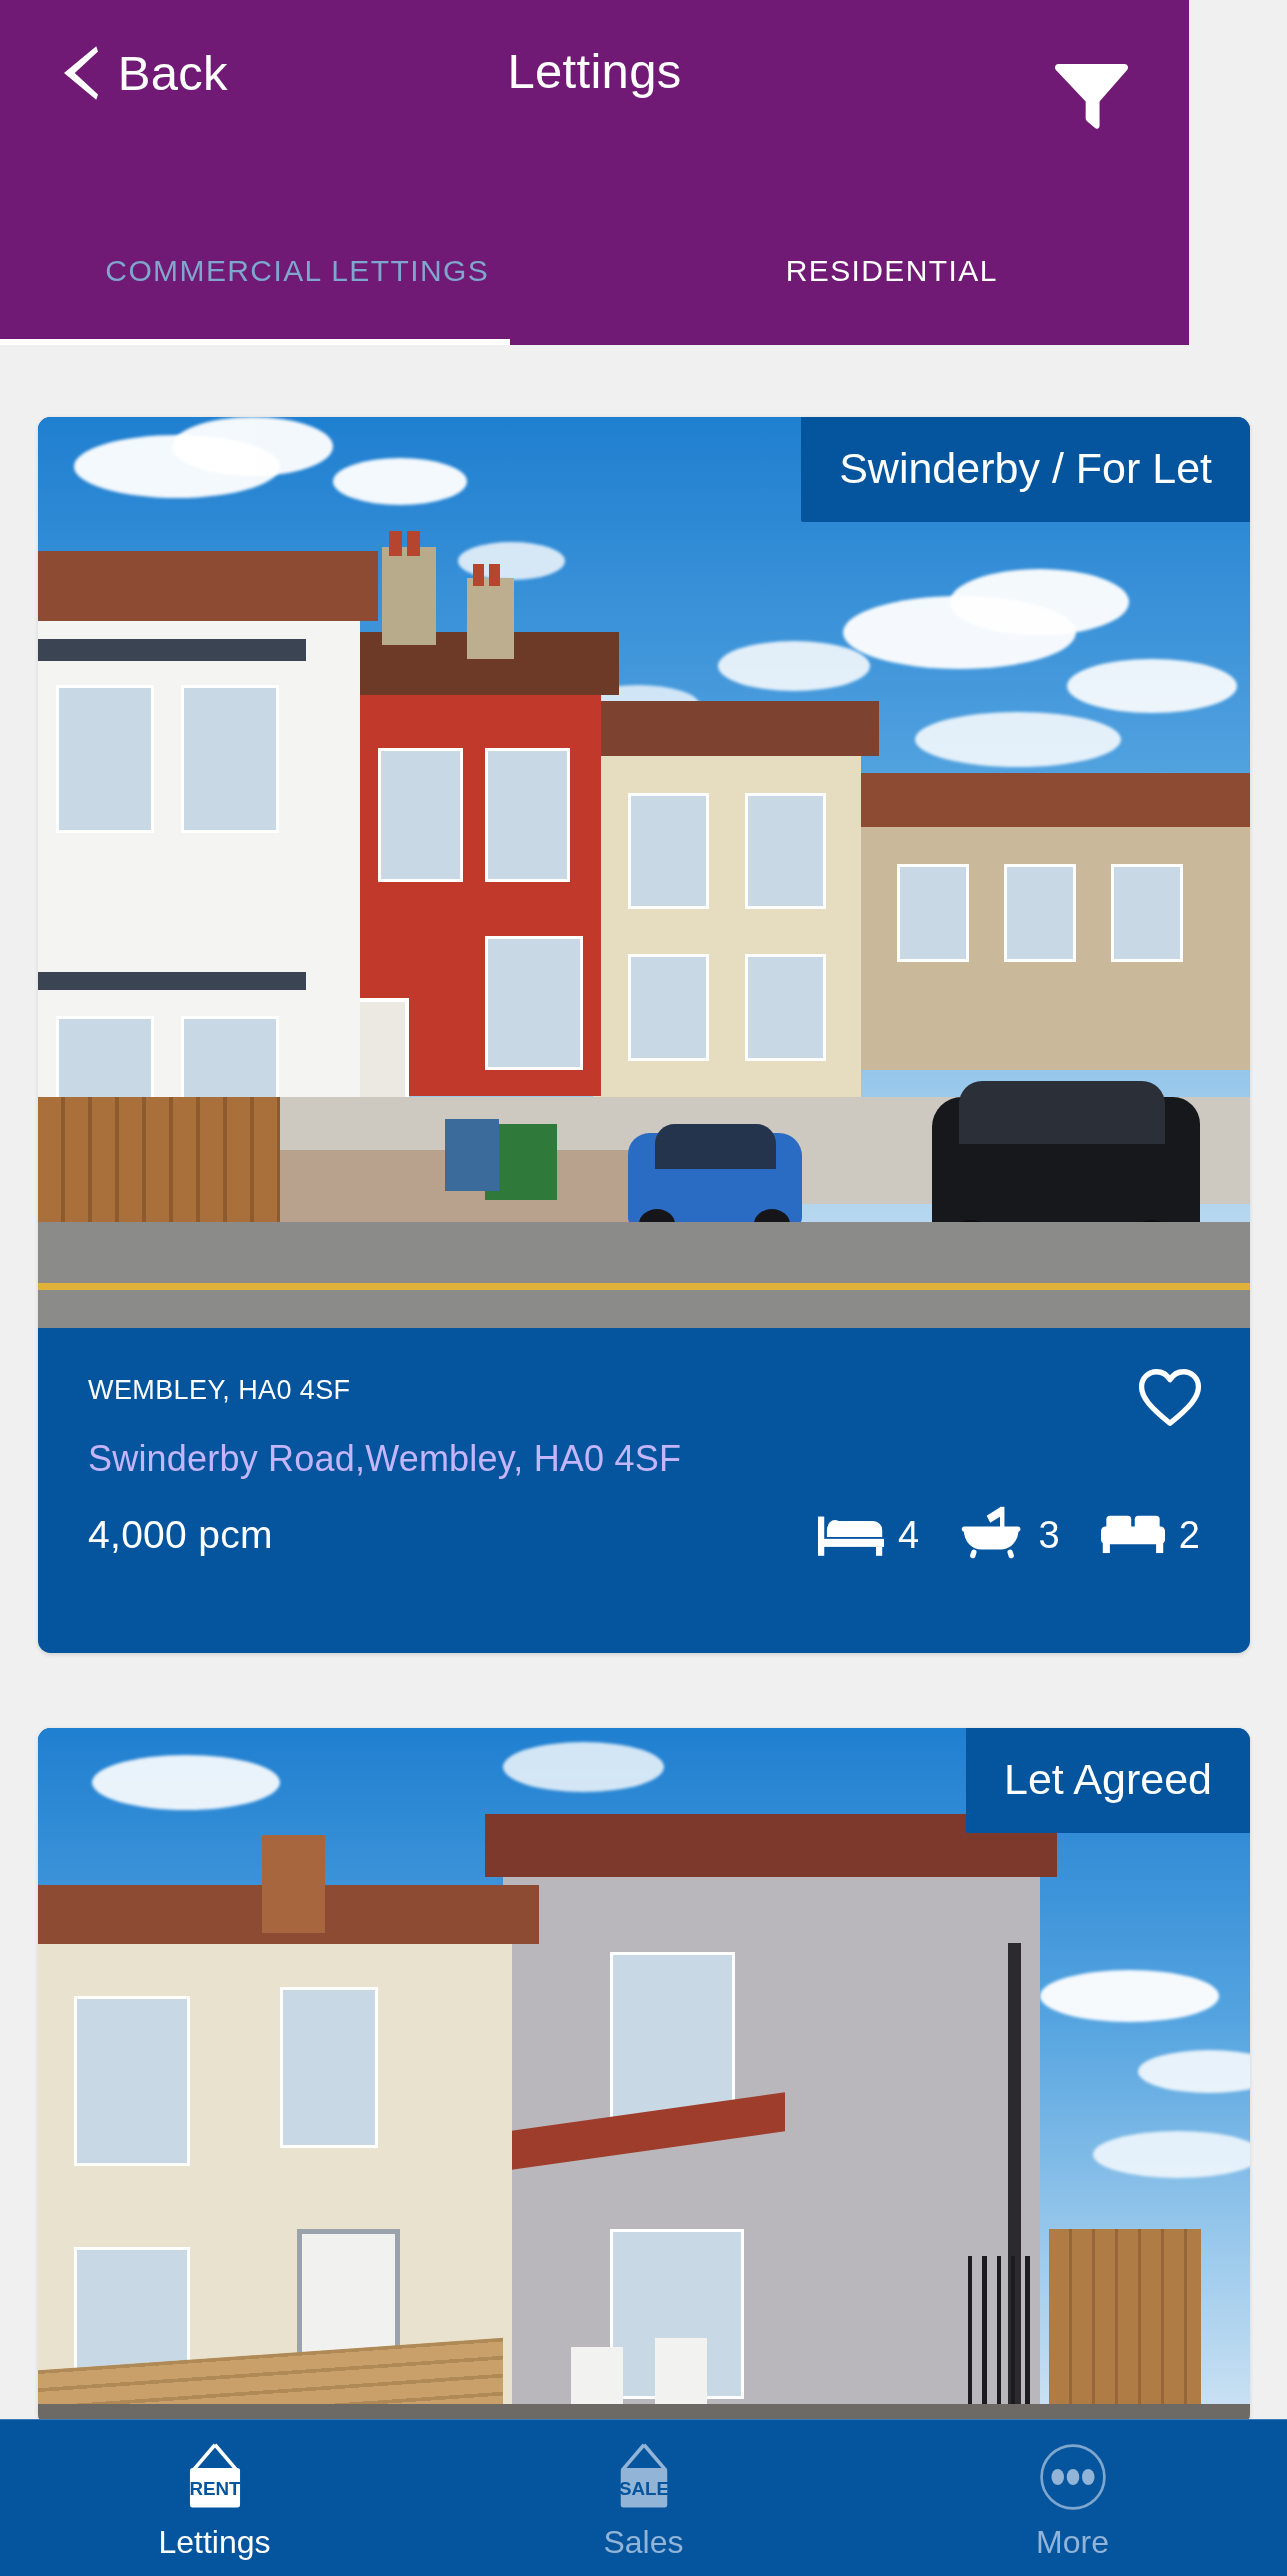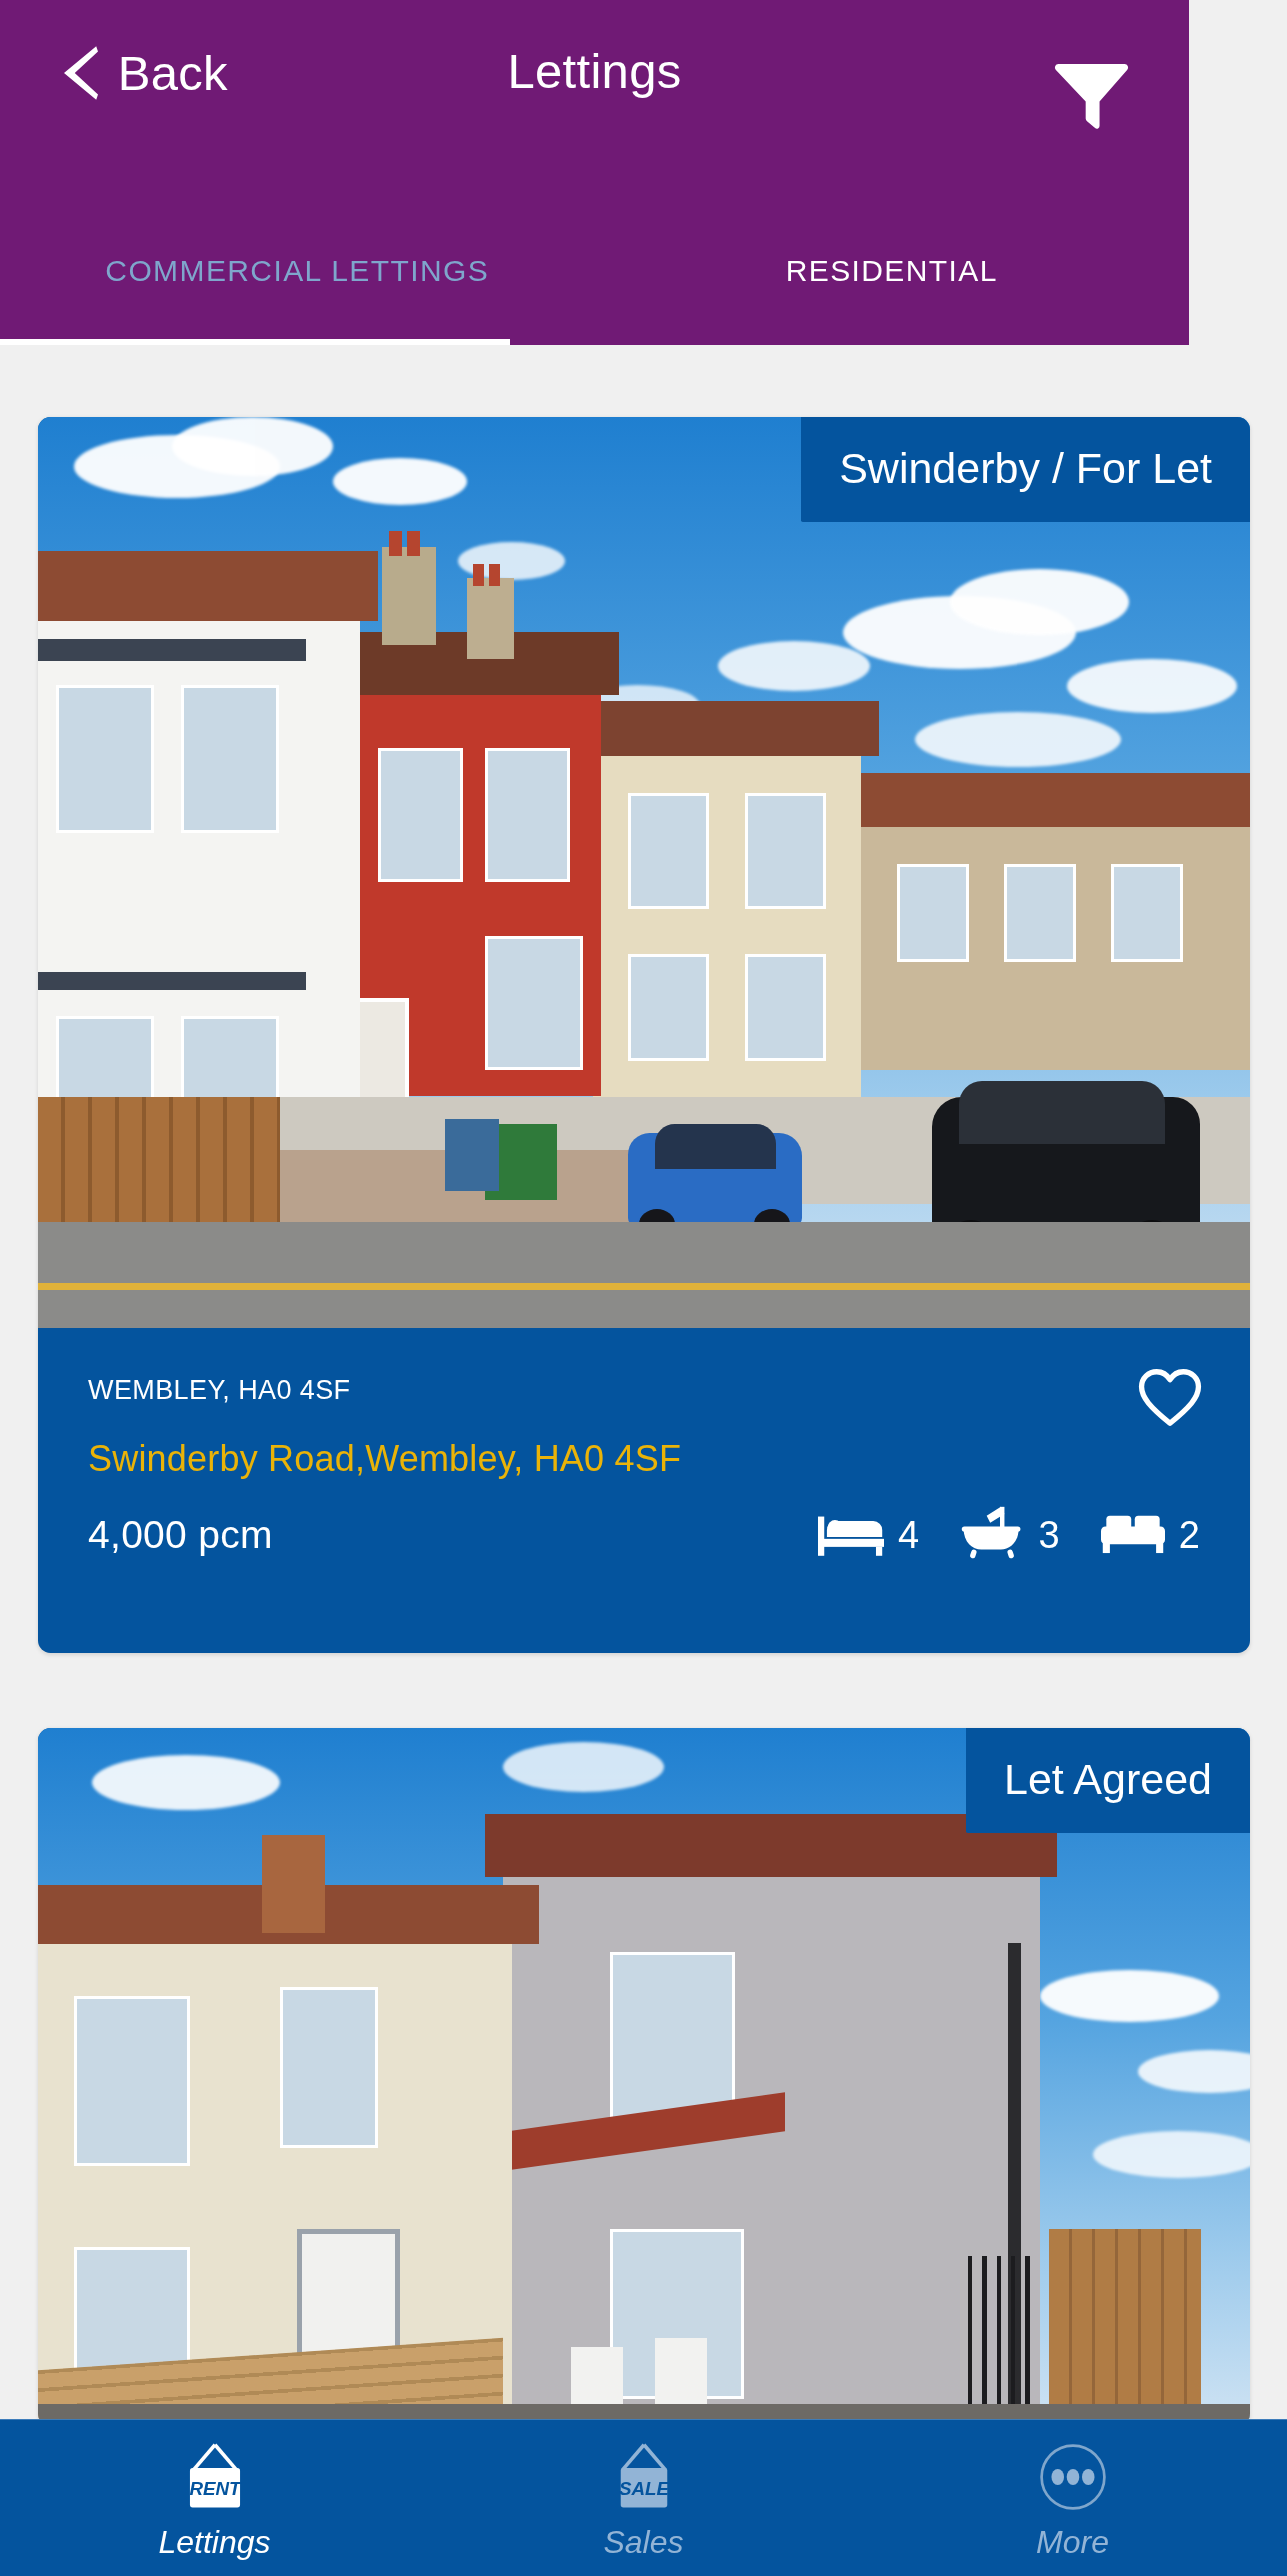--- a/index.html
+++ b/index.html
@@ -86,38 +86,38 @@
     white-space:nowrap;
   }
 
   
   .info { position:relative; background:#04549e; padding:47px 50px 50px 50px; }
   .info-title { color:#fff; font-size:27px; letter-spacing:0.4px; }
   .heart-btn {
     position:absolute; right:47px; top:38px; width:66px; height:66px;
     display:flex; align-items:center; justify-content:center; cursor:pointer;
   }
-  .info-addr { color:#eab308; font-size:36px; margin-top:32px; letter-spacing:0.2px; }
+  .info-addr { color:#c4b5fd; font-size:36px; margin-top:32px; letter-spacing:0.2px; }
   .info-bottom {
     margin-top:25px; display:flex; align-items:center; justify-content:space-between;
   }
   .price { color:#fff; font-size:39px; letter-spacing:0.3px; }
   .features { display:flex; align-items:center; gap:41px; }
   .feature { display:flex; align-items:center; gap:14.3px; }
   .feature-count { color:#fff; font-size:38px; }
 
   
   .bottomnav {
     position:absolute; bottom:0; left:0; width:1287px; height:157px;
     background:#04549e; display:flex;
     border-top:1.8px solid #3d7cba;
   }
   .navitem {
     flex:1; display:flex; flex-direction:column; align-items:center;
-    justify-content:center; gap:12.5px; cursor:pointer; padding-top:7.2px;font-style:italic;
+    justify-content:center; gap:12.5px; cursor:pointer; padding-top:7.2px;
   }
   .navicon { height:70px; display:flex; align-items:center; justify-content:center; }
   .navlabel { font-size:32px; }
   .navitem.active .navlabel { color:#ffffff; }
   .navitem.inactive .navlabel { color:#92b4d6; }
 
   
   .sky { position:absolute; inset:0;
     background:linear-gradient(180deg,#1f7fd0 0%,#55a4e0 42%,#9ccaec 75%,#cfe3f3 100%); }
   .cloud { position:absolute; background:#fff; border-radius:50%; filter:blur(1.8px); opacity:.95; }

